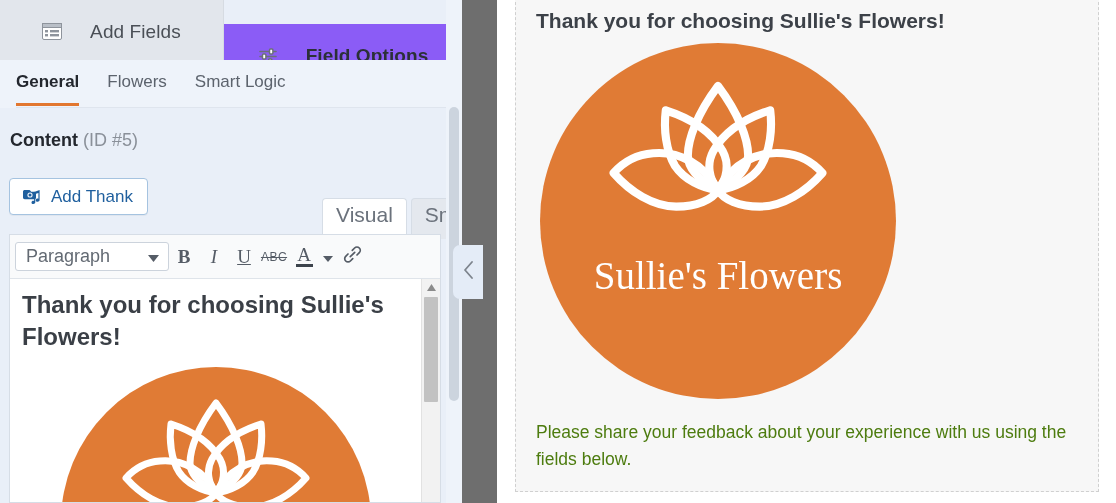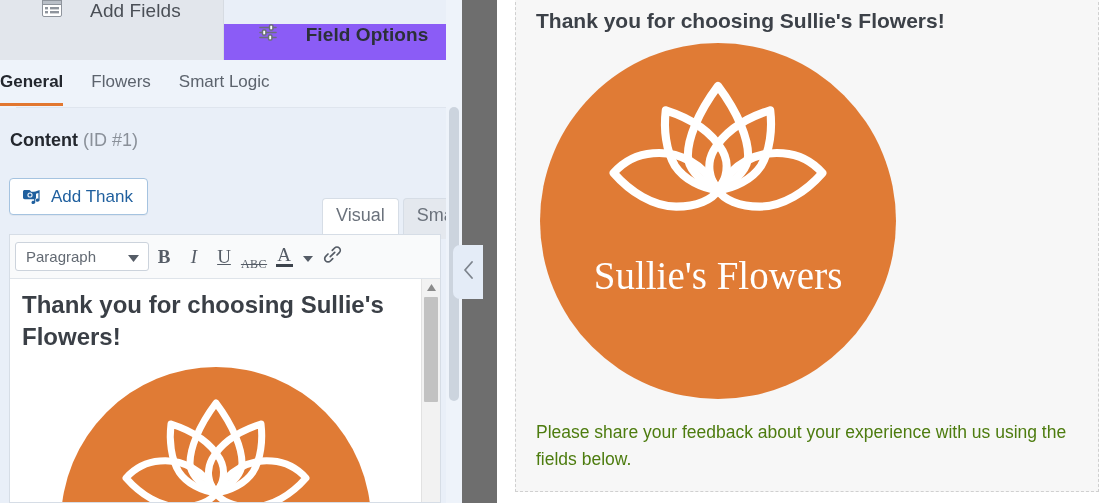--- a/index.html
+++ b/index.html
@@ -38,21 +38,21 @@
     width: 462px;
     height: 60px;
     display: flex;
     box-sizing: border-box;
   }
   .panel-tab {
     flex: 0 0 auto;
     height: 64px;
     box-sizing: border-box;
     display: flex;
-    align-items: flex-start;
+    align-items: center;
     justify-content: center;
     gap: 28px;
     font-size: 19px;
     letter-spacing: .1px;
     cursor: pointer;
     user-select: none;
   }
   .panel-tab.addfields {
     width: 224px;
     background: #e2e6ec;
@@ -71,20 +71,21 @@
 
   
   .sub-tabs {
     position: absolute;
     left: 0; top: 60px;
     width: 462px;
     height: 48px;
     background: #eef3fa;
     display: flex;
     align-items: flex-start;
+    padding-left: 16px;
     box-sizing: border-box;
   }
   .sub-tabs:after {
     content: "";
     position: absolute;
     left: 16px; right: 16px; bottom: 0;
     height: 1px;
     background: #dfe5ee;
   }
   .sub-tab {
@@ -145,21 +146,21 @@
   .vt-tabs {
     position: absolute;
     left: 322px; top: 198px;
     display: flex;
     align-items: flex-end;
     gap: 4px;
   }
   .vt-tab {
     box-sizing: border-box;
     padding: 7px 13px 15px 13px;
-    font-size: 18px;
+    font-size: 21px;
     color: #6b727c;
     border: 1px solid #d6dde6;
     border-bottom: none;
     border-radius: 4px 4px 0 0;
     cursor: pointer;
     user-select: none;
     background: #e4e8ee;
     line-height: 18px;
   }
   .vt-tab.active {
@@ -186,50 +187,50 @@
     height: 44px;
     box-sizing: border-box;
     display: flex;
     align-items: center;
     gap: 0px;
     padding-left: 5px;
     background: #f9fafb;
     border-bottom: 1px solid #dfe4ea;
   }
   .para-select {
-    width: 134px;
+    width: 154px;
     height: 29px;
     box-sizing: border-box;
     background: #fff;
     border: 1px solid #ccd3dc;
     border-radius: 3px;
     display: flex;
     align-items: center;
     justify-content: space-between;
     padding: 0 9px 0 10px;
-    font-size: 15px;
+    font-size: 18px;
     color: #636a73;
     cursor: pointer;
     user-select: none;
   }
   .tb-btn {
     width: 30px;
     height: 30px;
     display: flex;
     align-items: center;
     justify-content: center;
     color: #555c66;
     cursor: pointer;
     user-select: none;
     font-size: 18px;
   }
   .tb-btn.bold { font-weight: bold; font-size: 19px; font-family: "Liberation Serif", serif;}
   .tb-btn.italic { font-style: italic; font-size: 19px; font-family: "Liberation Serif", serif;}
   .tb-btn.under { text-decoration: underline; font-size: 19px; font-family: "Liberation Serif", serif;}
-  .tb-btn.strike { text-decoration: line-through; font-size: 12px; letter-spacing: .5px; font-family: Liberation Serif, serif; align-items: flex-end; }
+  .tb-btn.strike { text-decoration: line-through; font-size: 12px; letter-spacing: .5px; font-family: Liberation Sans, sans-serif; }
   .tb-btn.textcolor {
     flex-direction: column;
     justify-content: center;
     gap: 0px;
     font-family: "Liberation Serif", serif;
     font-size: 19px;
     line-height: 17px;
   }
   .tb-btn.textcolor .bar { width: 17px; height: 3px; background: #3c434c; margin-top: 1px;}
   .tb-caret {
@@ -446,21 +447,21 @@
       </div>
       <div class="sub-tab">
         <span>Flowers</span>
       </div>
       <div class="sub-tab">
         <span>Smart Logic</span>
       </div>
     </div>
 
     <div class="content-label">
-      <b>Content</b><span>&nbsp;</span><span class="cid">(ID #1)</span>
+      <b>Content</b><span>&nbsp;</span><span class="cid">(ID #5)</span>
     </div>
 
     <div class="add-media">
       <span class="tab-ico">
         <svg width="20" height="18" viewBox="0 0 20 18">
           <path d="M1 3.6 C1 2.6 1.8 2 2.7 2 L7.2 2 C7.9 2 8.2 2.3 8.6 2.9 L9.2 3.8 L12.4 3.8 C13.3 3.8 14 4.5 14 5.4 L14 9.6 C14 10.5 13.3 11.2 12.4 11.2 L2.7 11.2 C1.8 11.2 1 10.5 1 9.6 Z" fill="#1f5f9e"></path>
           <circle cx="8.0" cy="7.0" r="2.6" fill="#eef3fa"></circle>
           <circle cx="8.0" cy="7.0" r="1.5" fill="#1f5f9e"></circle>
           <path d="M17.6 2.0 L17.6 12.1 C17.6 13.0 16.7 13.8 15.6 13.8 C14.6 13.8 13.8 13.1 13.8 12.2 C13.8 11.3 14.6 10.6 15.6 10.6 C15.9 10.6 16.2 10.7 16.4 10.8 L16.4 5.1 L13.3 6.0 L13.3 14.3 C13.3 15.2 12.4 16.0 11.3 16.0 C10.3 16.0 9.5 15.3 9.5 14.4 C9.5 13.5 10.3 12.8 11.3 12.8 C11.6 12.8 11.9 12.9 12.1 13.0 L12.1 4.0 Z" fill="#1f5f9e"></path>
         </svg>

